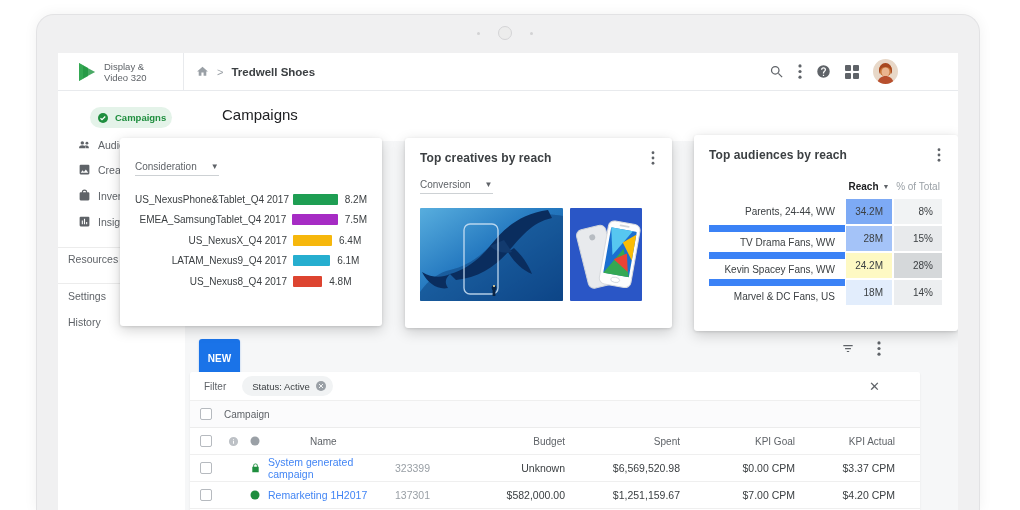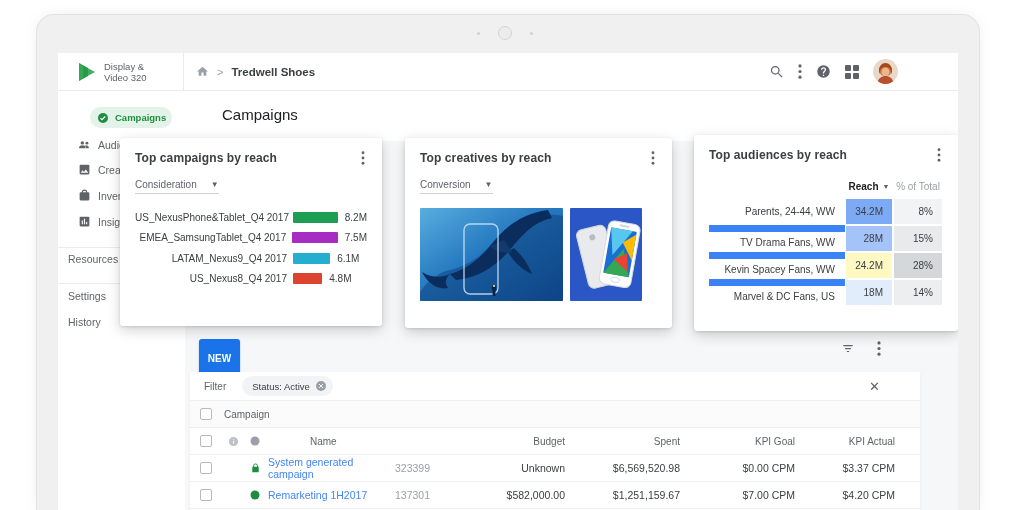--- a/index.html
+++ b/index.html
@@ -296,42 +296,39 @@
         <span class="cid">137301</span>
         <span class="num">$582,000.00</span>
         <span class="num">$1,251,159.67</span>
         <span class="num">$7.00 CPM</span>
         <span class="num">$4.20 CPM</span>
       </div>
     </div>
   </div>
 
   <div class="card" id="card-campaigns">
-    <div class="card-h">
-      <span class="card-title">Top campaigns by reach</span>
-      <span class="kebab"><svg width="4" height="14" viewBox="0 0 4 16" fill="#5f6368">
-            <circle cx="2" cy="2" r="1.6"></circle>
-            <circle cx="2" cy="8" r="1.6"></circle>
-            <circle cx="2" cy="14" r="1.6"></circle>
-          </svg></span>
-    </div>
     <div class="dd">
       <span class="t">Consideration</span>
       <span class="ar">▼</span>
     </div>
     <div class="bars">
       <div class="bar-row">
         <span class="bar-label">US_NexusPhone&amp;Tablet_Q4 2017</span>
         <span class="bar" style="width: 50.02px; background: rgb(30, 158, 83);"></span>
         <span class="bar-val">8.2M</span>
       </div>
       <div class="bar-row">
         <span class="bar-label">EMEA_SamsungTablet_Q4 2017</span>
         <span class="bar" style="width: 45.75px; background: rgb(166, 44, 196);"></span>
         <span class="bar-val">7.5M</span>
+      </div>
+      <div class="bar-row">
+        <span class="bar-label">US_NexusX_Q4 2017</span>
+        <span class="bar" style="width: 39.04px; background: rgb(246, 183, 12);"></span>
+        <span class="bar-val">6.4M</span>
       </div>
       <div class="bar-row">
         <span class="bar-label">LATAM_Nexus9_Q4 2017</span>
         <span class="bar" style="width: 37.21px; background: rgb(38, 174, 207);"></span>
         <span class="bar-val">6.1M</span>
       </div>
       <div class="bar-row">
         <span class="bar-label">US_Nexus8_Q4 2017</span>
         <span class="bar" style="width: 29.28px; background: rgb(221, 68, 48);"></span>
         <span class="bar-val">4.8M</span>

